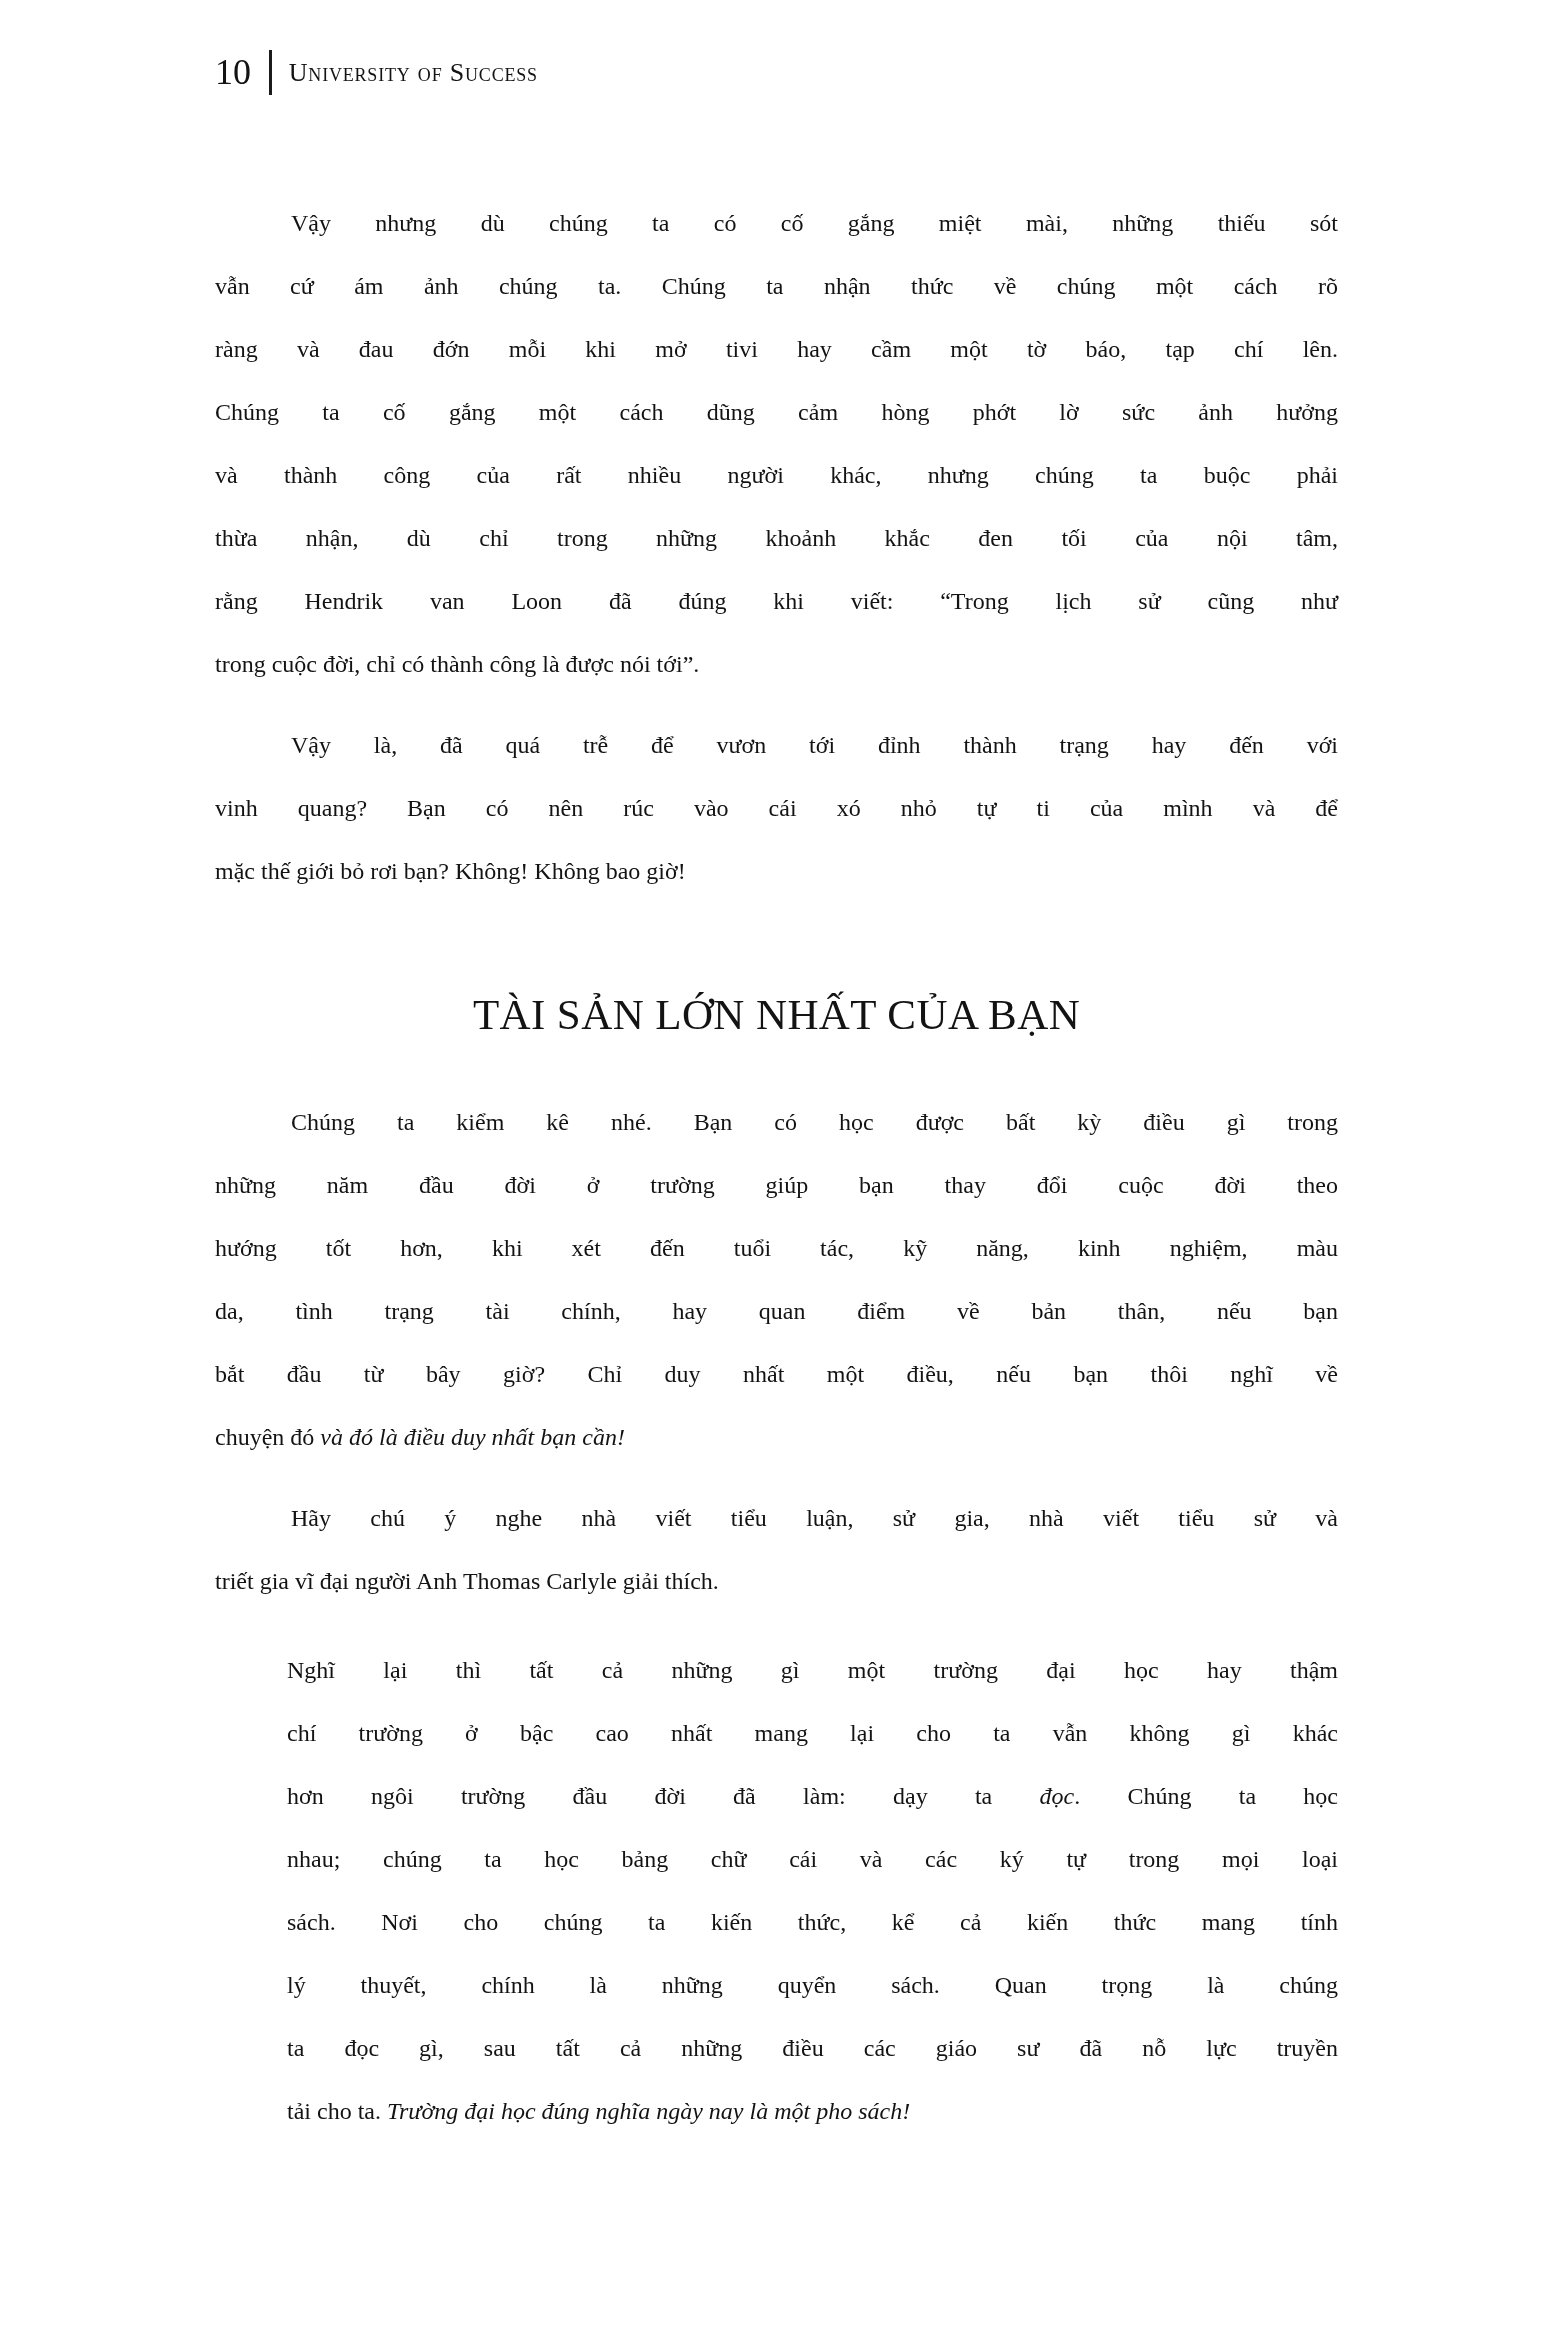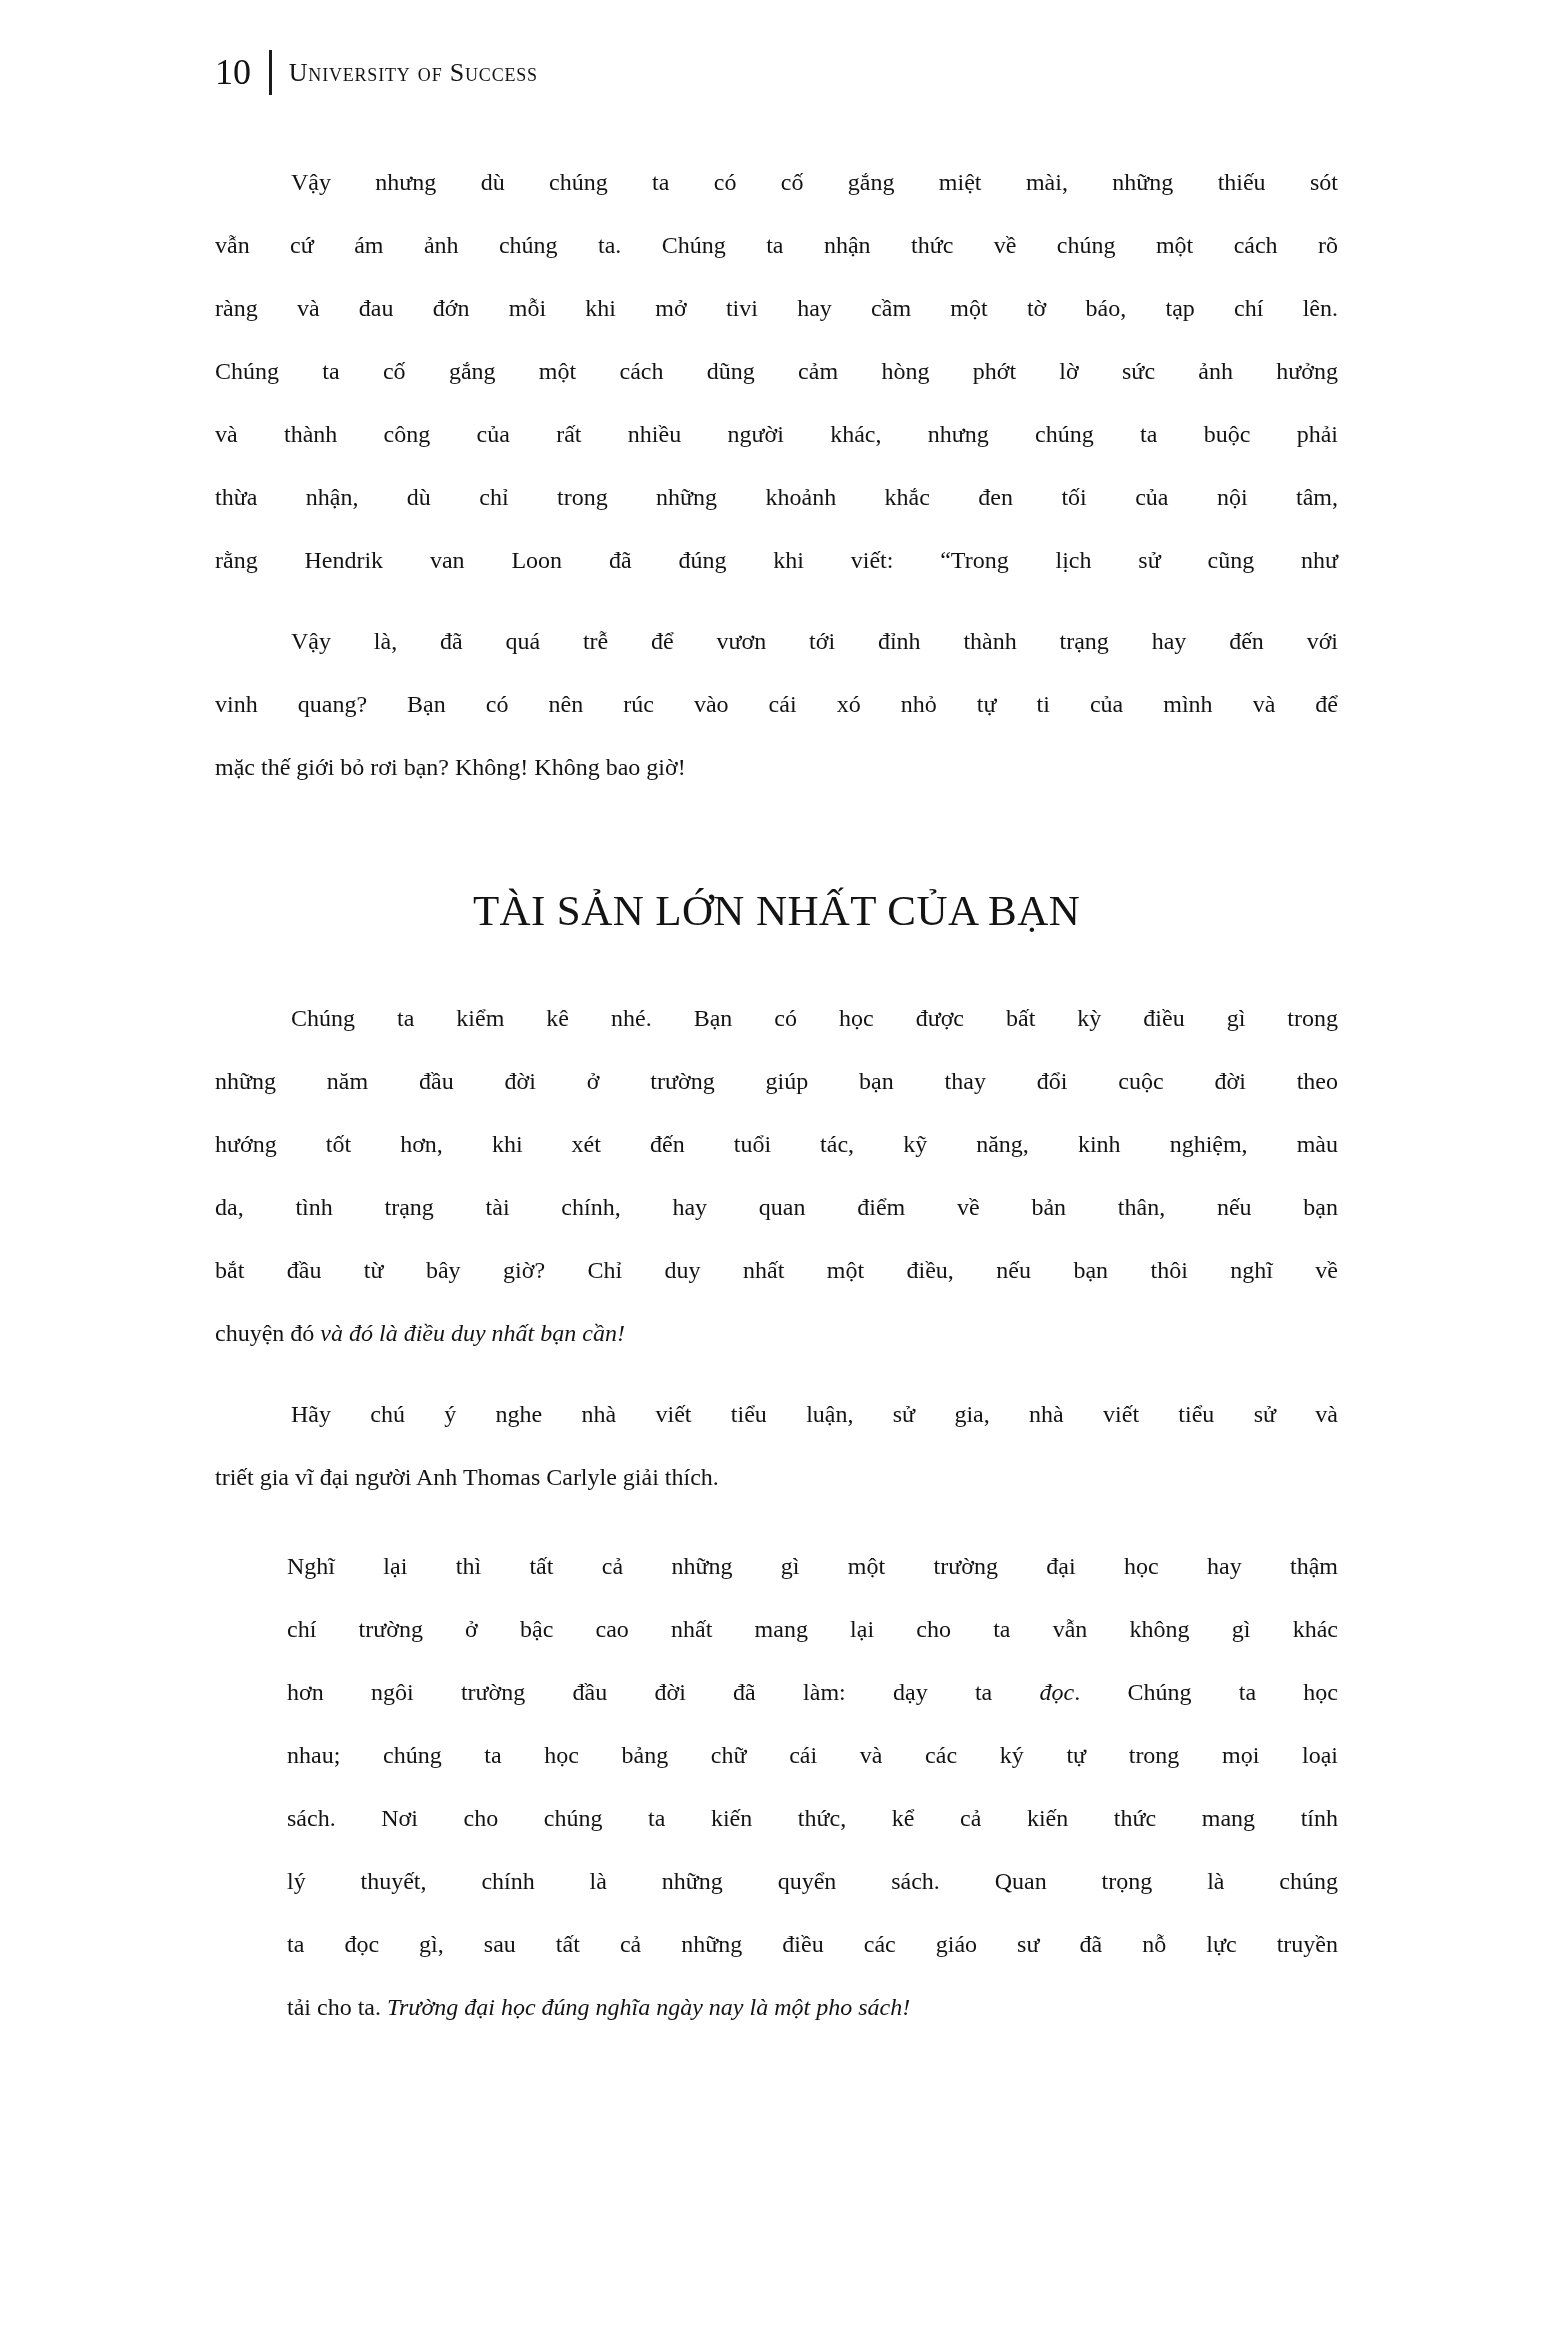--- a/index.html
+++ b/index.html
@@ -9,21 +9,21 @@
     background:#ffffff;
     box-sizing:border-box;
     padding:50px 223px 0 215px;
     font-family:"Liberation Serif", serif;
     color:#131313;
     overflow:hidden;
   }
   .header{
     display:flex;
     height:45px;
-    margin-bottom:56px;
+    margin-bottom:97px;
   }
   .page-num{font-size:36px;line-height:45px;}
   .divider{width:3.3px;height:45px;background:#1b1b1b;margin:0 16.5px 0 18px;}
   .book-title{
     font-size:26px;line-height:45px;
     font-variant:small-caps;
     letter-spacing:0.8px;
   }
   .para{margin:0 0 18px 0;}
   .line{
@@ -61,20 +61,21 @@
   </div>
 
   <div class="para">
     <div class="line first"><span>Vậy nhưng dù chúng ta có cố gắng miệt mài, những thiếu sót</span></div>
     <div class="line"><span>vẫn cứ ám ảnh chúng ta. Chúng ta nhận thức về chúng một cách rõ</span></div>
     <div class="line"><span>ràng và đau đớn mỗi khi mở tivi hay cầm một tờ báo, tạp chí lên.</span></div>
     <div class="line"><span>Chúng ta cố gắng một cách dũng cảm hòng phớt lờ sức ảnh hưởng</span></div>
     <div class="line"><span>và thành công của rất nhiều người khác, nhưng chúng ta buộc phải</span></div>
     <div class="line"><span>thừa nhận, dù chỉ trong những khoảnh khắc đen tối của nội tâm,</span></div>
     <div class="line"><span>rằng Hendrik van Loon đã đúng khi viết: “Trong lịch sử cũng như</span></div>
+    <div class="line last"><span>trong cuộc đời, chỉ có thành công là được nói tới”.</span></div>
   </div>
 
   <div class="para">
     <div class="line first"><span>Vậy là, đã quá trễ để vươn tới đỉnh thành trạng hay đến với</span></div>
     <div class="line"><span>vinh quang? Bạn có nên rúc vào cái xó nhỏ tự ti của mình và để</span></div>
     <div class="line last"><span>mặc thế giới bỏ rơi bạn? Không! Không bao giờ!</span></div>
   </div>
 
   <div class="heading">TÀI SẢN LỚN NHẤT CỦA BẠN</div>
 

